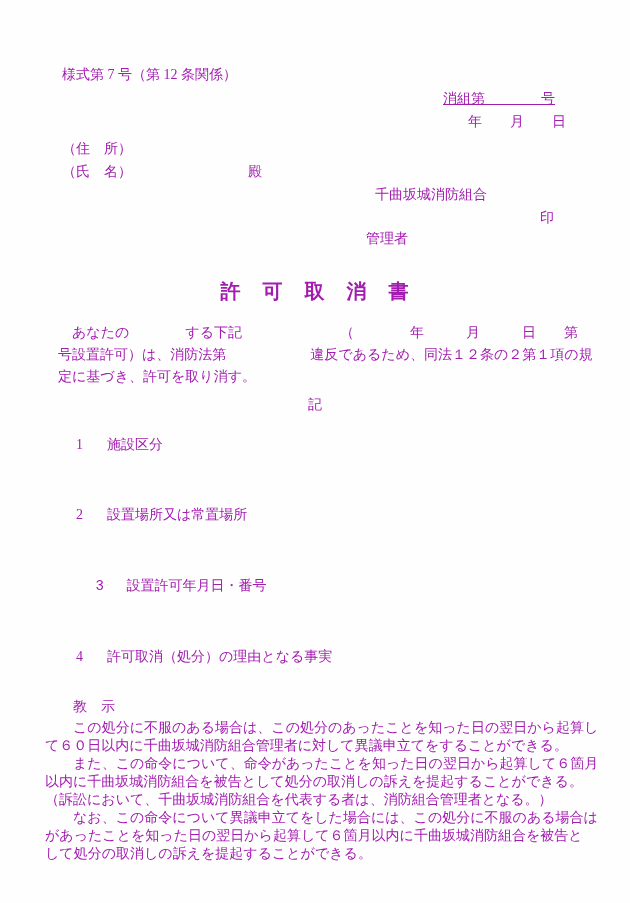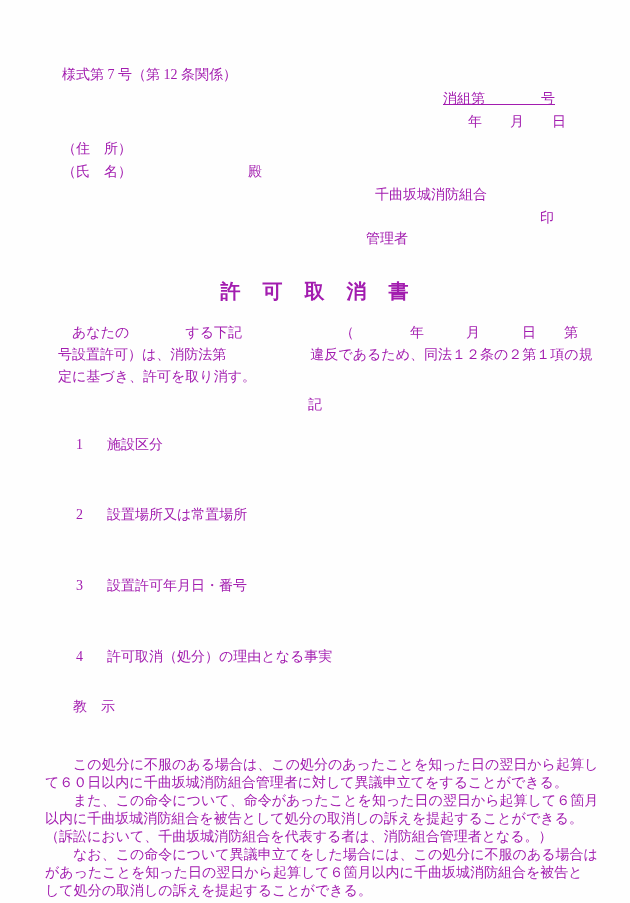--- a/index.html
+++ b/index.html
@@ -31,21 +31,21 @@
     position: absolute;
     top: 396px;
     left: 0;
     width: 630px;
     text-align: center;
     white-space: pre;
   }
   .item { position: absolute; left: 62px; white-space: pre; }
   .item .no { display: inline-block; width: 31px; }
   .kyoji-heading { position: absolute; left: 45px; top: 698px; white-space: pre; }
-  .kyoji-body { position: absolute; left: 45px; top: 719px; width: 548px; line-height: 18px; margin-top: 37px; }
+  .kyoji-body { position: absolute; left: 45px; top: 719px; width: 548px; line-height: 18px; }
   .kyoji-body div { white-space: pre; }
 </style>
 </head>
 <body>
 
 <div class="page">
 
   <div class="abs" style="left:62px; top:66px;">様式第 7 号（第 12 条関係）</div>
 
   <div class="abs" style="left:443px; top:90px;text-decoration:underline;">消組第　　　　号</div>
@@ -75,21 +75,21 @@
   <div class="ki-marker">記</div>
 
   <div class="item" style="top:420px;">
     <span class="no">1</span><span>施設区分</span>
   </div>
 
   <div class="item" style="top:490px;">
     <span class="no">2</span><span>設置場所又は常置場所</span>
   </div>
 
-  <div class="item" style="top:561px;">
+  <div class="item" style="top:561px;font-family:Liberation Mono, monospace;">
     <span class="no">3</span><span>設置許可年月日・番号</span>
   </div>
 
   <div class="item" style="top:632px;">
     <span class="no">4</span><span>許可取消（処分）の理由となる事実</span>
   </div>
 
   <div class="kyoji-heading">　　教　示</div>
 
   <div class="kyoji-body">

